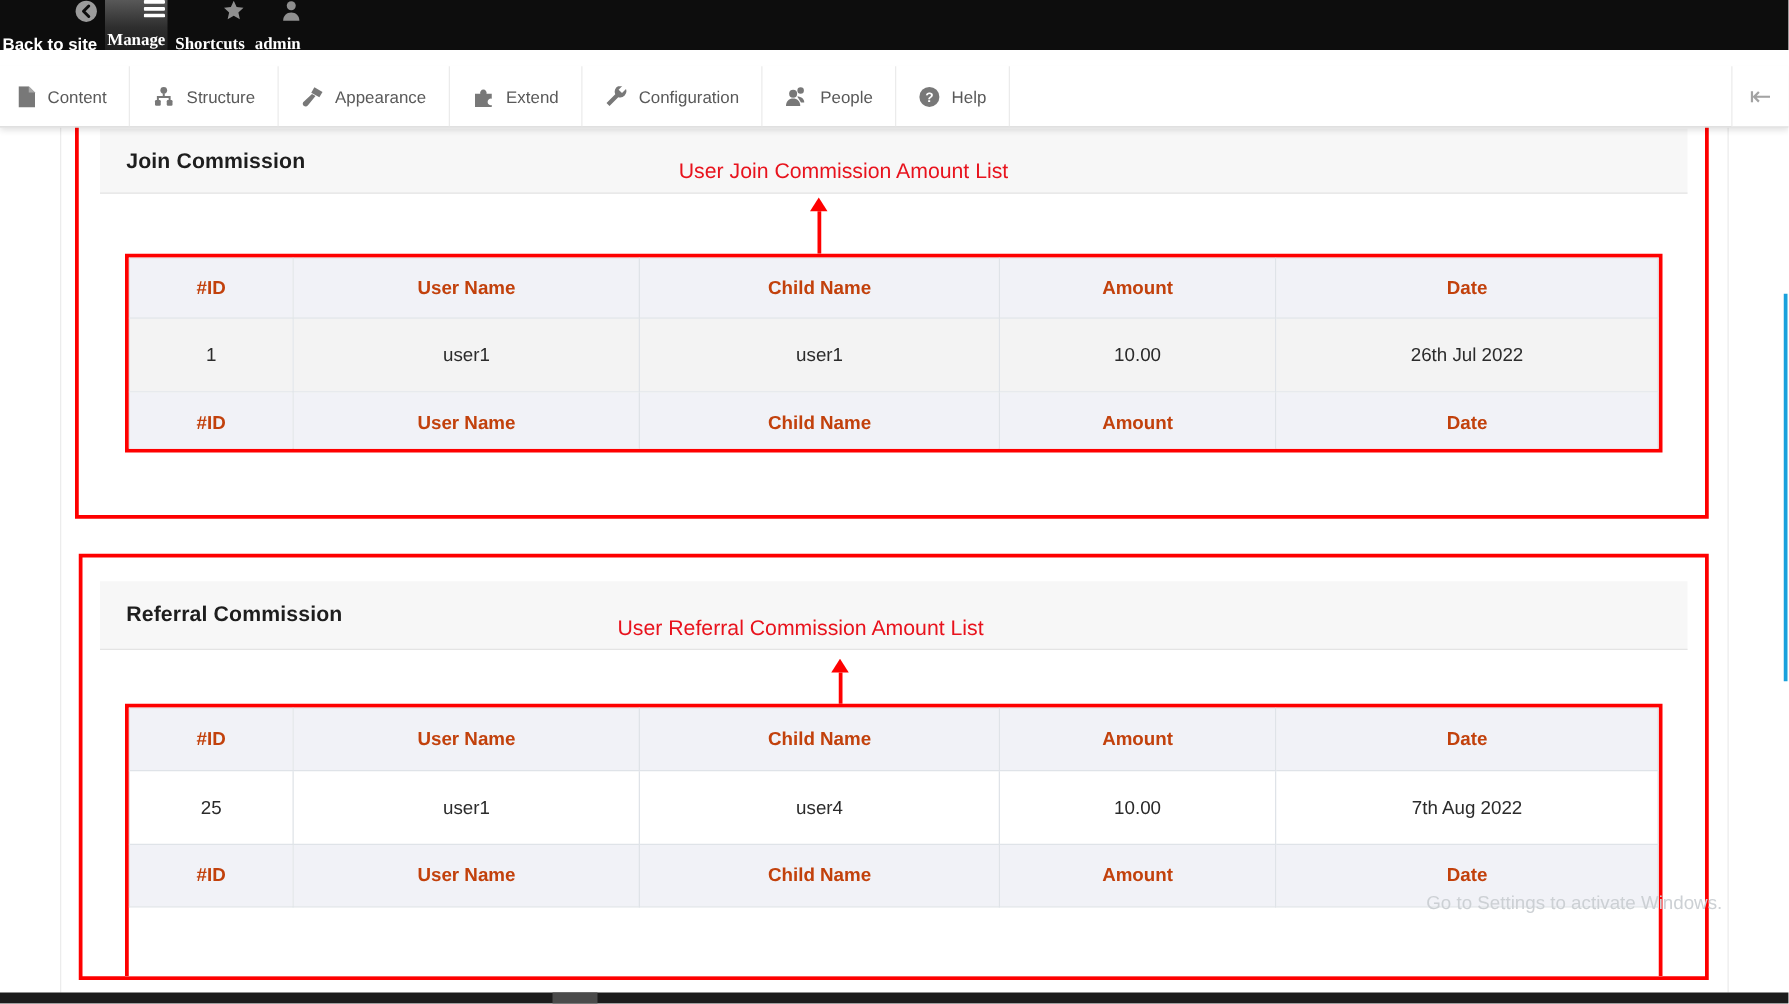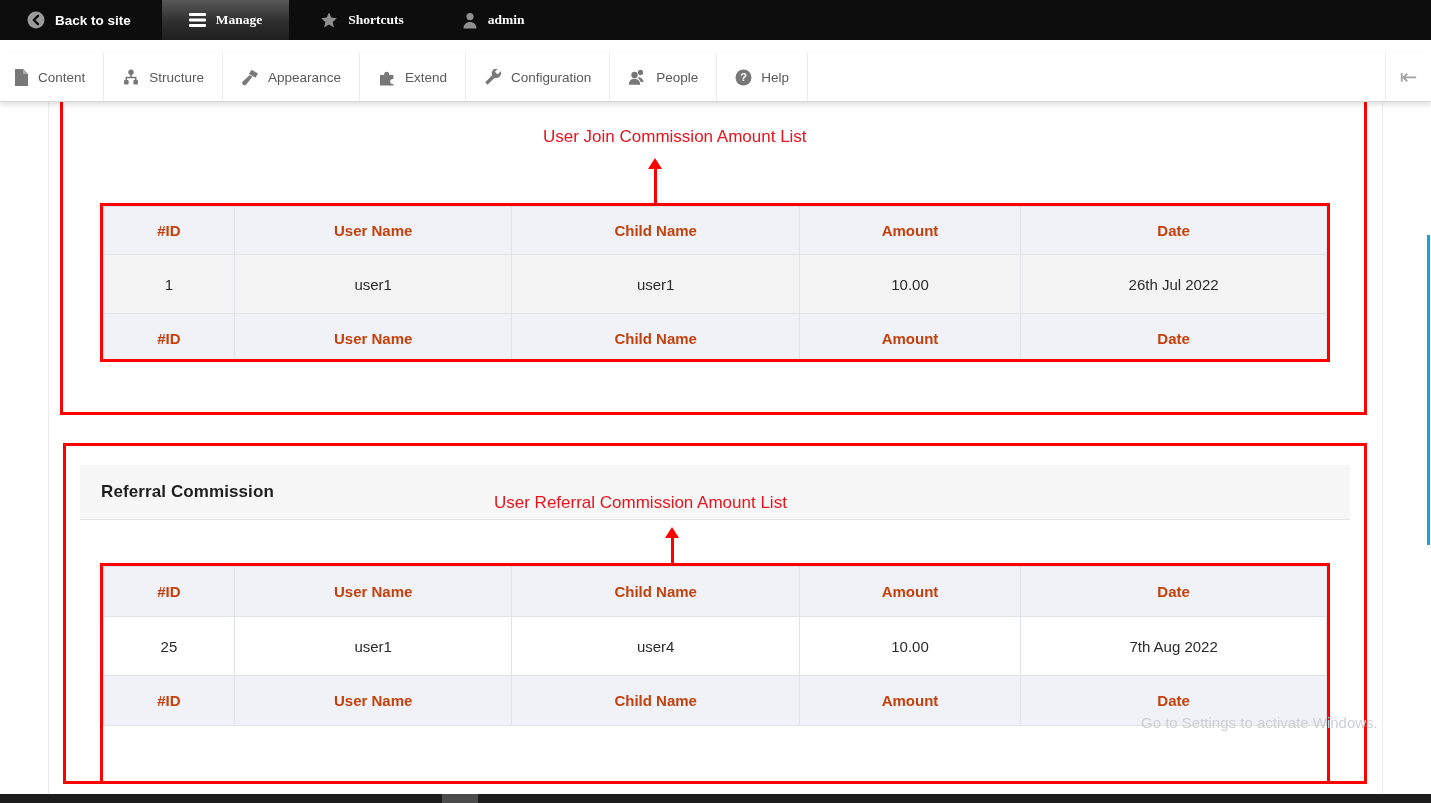--- a/index.html
+++ b/index.html
@@ -7,21 +7,21 @@
     --annotation-text:#e8131d;
     --scrollbar-accent:#19a1dc;
   }
   *{box-sizing:border-box;margin:0;padding:0;}
   html,body{background:#fff;}
   body{font-family:"Liberation Sans",sans-serif;}
   .screen{position:relative;width:1431px;height:803px;overflow:hidden;background:#fff;}
 
   
   .topbar{position:absolute;top:0;left:0;right:0;height:40px;background:#0d0d0d;display:flex;align-items:stretch;}
-  .tb-item{display:flex;align-items:center;gap:10px;padding:0 27px;color:#fff;font-size:13.5px;font-weight:bold;cursor:pointer;white-space:nowrap;}
+  .tb-item{display:flex;align-items:flex-end;gap:10px;padding:0 2px;color:#fff;font-size:13.5px;font-weight:bold;cursor:pointer;white-space:nowrap;flex-direction:column;}
   .tb-item.active{background:linear-gradient(180deg,#585858 0%,#2e2e2e 55%,#1f1f1f 100%);}
   .tb-item .icon{display:flex;align-items:center;}
   .tb-item + .tb-item{margin-left:4px;font-family:Liberation Serif, serif;}
 
   
   .toolbar{position:absolute;top:40px;left:0;right:0;height:49px;background:#fff;border-bottom:1px solid #d6d6d6;box-shadow:0 3px 5px rgba(0,0,0,.12);display:flex;align-items:stretch;z-index:5;margin-top:13px;}
   .tool-item{display:flex;align-items:center;gap:9px;padding:0 18px;font-size:13.5px;color:#595959;border-right:1px solid #ebebeb;cursor:pointer;white-space:nowrap;}
   .tool-item:first-child{padding-left:14px;}
   .tool-item .icon{display:flex;align-items:center;}
   .collapse-btn{position:absolute;right:0;top:0;bottom:0;width:46px;border-left:1px solid #ebebeb;display:flex;align-items:center;justify-content:center;color:#a3a3a3;font-size:21px;cursor:pointer;background:#fff;}
@@ -191,20 +191,23 @@
     <div class="collapse-btn">
       <span>⇤</span>
     </div>
   </nav>
 
   <main class="content">
     <div class="vline vline-left"></div>
     <div class="vline vline-right"></div>
 
     <section class="anno-box box1">
+      <div class="card-header hdr1">
+        <h2 class="card-title">Join Commission</h2>
+      </div>
       <div class="anno-label label1">User Join Commission Amount List</div>
       <div class="anno-arrow arrow1">
         <span class="head"></span>
           <span class="shaft"></span>
       </div>
       <div class="table-box tbox1">
         <table class="ctable">
           <colgroup>
               <col style="width:10.7%">
               <col style="width:22.7%">

